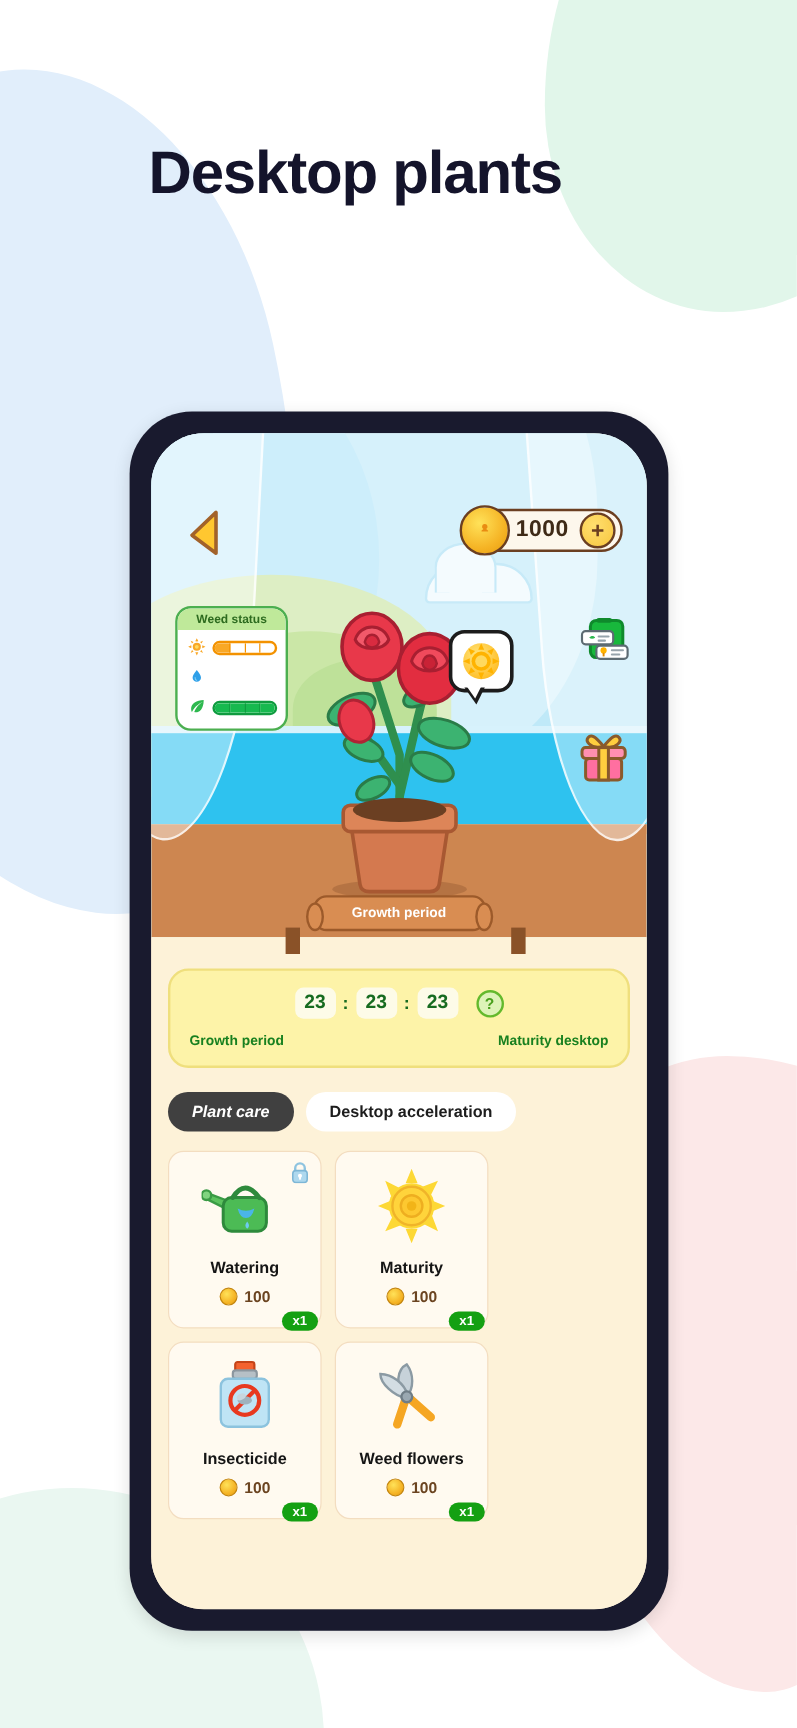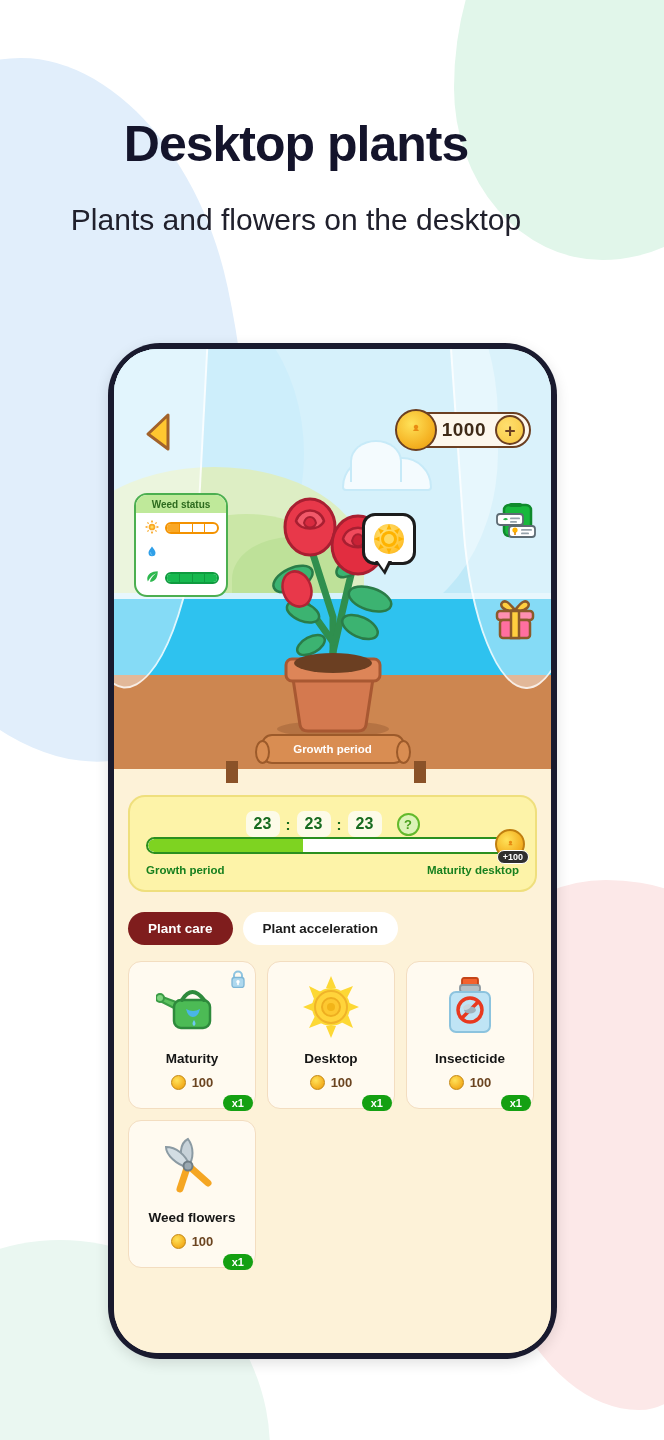--- a/index.html
+++ b/index.html
@@ -53,21 +53,21 @@
 
   
   .phone {
     position:absolute;
     left:108px; top:343px;
     width:449px; height:1016px;
     background:#191a2e;
     border-radius:52px;
     z-index:4;
     box-shadow:0 4px 14px rgba(0,0,0,0.12);
-    padding:6px;
+    padding:18px;
   }
   .phone-inner {
     position:relative;
     width:100%; height:100%;
     background:#fdf2d8;
     border-radius:44px;
     overflow:hidden;
   }
 
   
@@ -273,21 +273,21 @@
   .post.l { left:112px; } .post.r { left:300px; }
 
   .growth-card {
     position:relative;
     background:#fdf3a8;
     border:2px solid #efdf7d;
     border-radius:17px;
     padding:14px 16px 14px;
     margin-top:4px;
   }
-  .timer-row { display:flex; align-items:center; justify-content:center; gap:6px; }
+  .timer-row { display:flex; align-items:center; justify-content:center; gap:6px; margin-bottom:13px; }
   .timer-box {
     background:#fdfbe8; border-radius:7px;
     min-width:34px; padding:4px 6px;
     text-align:center; font-size:16px; font-weight:bold; color:#176b20;
   }
   .timer-colon { font-size:15px; font-weight:bold; color:#176b20; }
   .help-badge {
     width:23px; height:23px; margin-left:9px; border-radius:50%;
     background:#ddf3b8; border:2px solid #63b92c;
     color:#49a01d; font-size:13px; font-weight:bold;
@@ -316,21 +316,21 @@
   }
   .progress-labels { display:flex; justify-content:space-between; }
   .progress-labels span { font-size:11.5px; font-weight:bold; color:#18801f; }
 
   
   .tabs { display:flex; gap:10px; margin-top:20px; }
   .tab {
     padding:9px 20px; border-radius:20px;
     font-size:13.5px; font-weight:bold; cursor:pointer;
   }
-  .tab.active { background:#7f1d1d; color:#ffffff; }
+  .tab.active { background:#404040; color:#ffffff;font-style:italic; }
   .tab.inactive { background:#ffffff; color:#1d1d1d; }
 
   
   .items { display:flex; flex-wrap:wrap; gap:11px; margin-top:16px; }
   .item-card {
     position:relative;
     width:128px; height:148px;
     background:#fffaf0; border:1.5px solid #f3ddc0;
     border-radius:13px;
     display:flex; flex-direction:column; align-items:center;
@@ -357,21 +357,20 @@
 </head>
 <body>
 
 <div class="blob blob-blue-left"></div>
 <div class="blob blob-mint-right"></div>
 <div class="blob blob-pink-right"></div>
 <div class="blob blob-mint-bottom"></div>
 
 <div class="header">
   <div class="page-title">Desktop plants</div>
-  <div class="page-subtitle">Plants and flowers on the desktop</div>
 </div>
 
 <div class="phone">
   <div class="phone-inner">
 
     <div class="scene">
       <div class="sky-arc"></div>
       <div class="sky-arc2"></div>
       <div class="hill-green"></div>
       <div class="bush"></div>
@@ -537,41 +536,30 @@
       <div class="growth-card">
         <div class="timer-row">
           <div class="timer-box">23</div>
           <div class="timer-colon">:</div>
           <div class="timer-box">23</div>
           <div class="timer-colon">:</div>
           <div class="timer-box">23</div>
           <div class="help-badge">?</div>
         </div>
 
-        <div class="progress-wrap">
-          <div class="progress-track">
-            <div class="progress-fill" id="progressFill" style="width: 42%;"></div>
-          </div>
-          <div class="progress-coin">
-            <svg viewBox="0 0 24 24" width="13" height="13">
-                <path d="M12 5c2 0 3 1.5 3 3 0 1-.5 2-1.5 2.5l2 1.5c.5.4.2 1.2-.5 1.2H9c-.7 0-1-.8-.5-1.2l2-1.5C9.5 10 9 9 9 8c0-1.5 1-3 3-3z" fill="#e98c12"></path>
-              </svg>
-          </div>
-          <div class="progress-coin-label">+100</div>
-        </div>
 
         <div class="progress-labels">
           <span>Growth period</span>
           <span>Maturity desktop</span>
         </div>
       </div>
 
       <div class="tabs">
         <div class="tab active">Plant care</div>
-        <div class="tab inactive">Plant acceleration</div>
+        <div class="tab inactive">Desktop acceleration</div>
       </div>
 
       <div class="items">
 
         <div class="item-card">
           <div class="lock-badge">
             <svg viewBox="0 0 16 18" width="16" height="18">
               <path d="M4 8V5.5a4 4 0 018 0V8" fill="none" stroke="#8fc4e0" stroke-width="2"></path>
               <rect x="2" y="7.5" width="12" height="10" rx="2.5" fill="#aed8ee" stroke="#7db6d6" stroke-width="1.3"></rect>
               <circle cx="8" cy="11.8" r="1.7" fill="#fff"></circle>
@@ -582,42 +570,42 @@
             <svg viewBox="0 0 72 62" width="72" height="62">
               <path d="M20 26 L4 20 L2 24 L18 32Z" fill="#5cc25e" stroke="#3a9b45" stroke-width="2"></path>
               <circle cx="4" cy="22" r="4" fill="#7fd47f" stroke="#3a9b45" stroke-width="2"></circle>
               <rect x="18" y="24" width="36" height="28" rx="7" fill="#4cbb55" stroke="#2e8a3c" stroke-width="2.5"></rect>
               <path d="M26 24 q10 -16 22 0" fill="none" stroke="#2e8a3c" stroke-width="4" stroke-linecap="round"></path>
               <path d="M30 33 q7 4 14 0 q-2 8 -7 8 q-5 0 -7 -8z" fill="#4ab5e8"></path>
               <path d="M38 44 q3 4 0 6 q-3 -2 0 -6z" fill="#6ecaf2"></path>
             </svg>
           </div>
           <div class="qty-badge" style="right:2px;">x1</div>
-          <div class="item-name">Maturity</div>
+          <div class="item-name">Watering</div>
           <div class="item-price">
             <div class="c"></div>
             <div class="p">100</div>
           </div>
         </div>
 
         <div class="item-card">
           <div class="item-art">
             <svg viewBox="0 0 72 62" width="72" height="62">
               <g fill="#fdd835">
                 <circle cx="36" cy="31" r="19"></circle>
                 <path d="M36 0l5 12h-10zM36 62l5-12h-10zM8 31l12 5v-10zM64 31l-12 5v-10z"></path>
                 <path d="M14 10l12 6-7 7zM58 52l-12-6 7-7zM14 52l6-12 7 7zM58 10l-6 12-7-7z"></path>
               </g>
               <circle cx="36" cy="31" r="16" fill="#ffd43b" stroke="#f0b429" stroke-width="2"></circle>
               <circle cx="36" cy="31" r="9" fill="#fdc830" stroke="#eeae20" stroke-width="2"></circle>
               <circle cx="36" cy="31" r="4" fill="#f2b418"></circle>
             </svg>
           </div>
           <div class="qty-badge" style="right:2px;">x1</div>
-          <div class="item-name">Desktop</div>
+          <div class="item-name">Maturity</div>
           <div class="item-price">
             <div class="c"></div>
             <div class="p">100</div>
           </div>
         </div>
 
         <div class="item-card">
           <div class="item-art">
             <svg viewBox="0 0 72 62" width="72" height="62">
               <rect x="28" y="2" width="16" height="8" rx="2" fill="#f4622e" stroke="#c44418" stroke-width="1.8"></rect>

